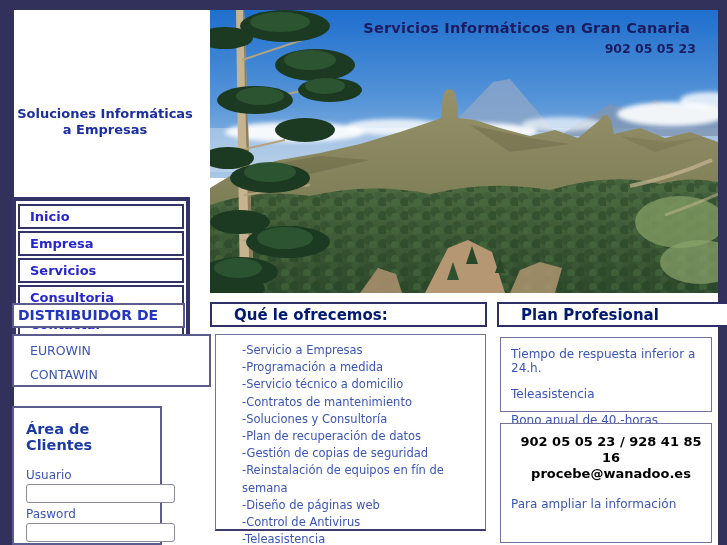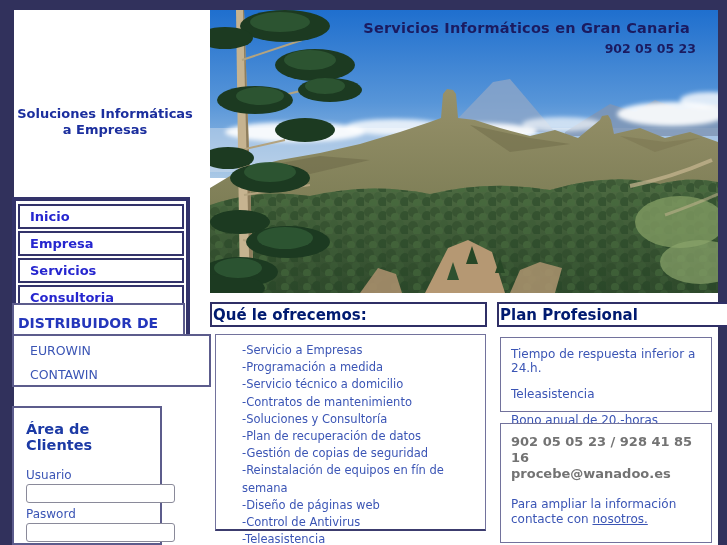--- a/index.html
+++ b/index.html
@@ -12,21 +12,21 @@
   #frame-right{left:718px;top:10px;width:9px;height:535px;}
 
   
   #tagline{position:absolute;left:16px;top:106px;width:178px;text-align:center;
     font-size:13px;font-weight:bold;color:#1c2f9e;line-height:16px;}
   #main-nav{position:absolute;left:12px;top:152px;width:178px;border:4px solid #33336a;
     background:#ffffff;padding:1px;margin-top:45px;}
   .nav-item{display:block;margin:2px 1px;border:2px solid #33336a;background:#ffffff;
     padding:3px 2px 3px 10px;font-size:13px;font-weight:bold;color:#2626cf;cursor:pointer;}
   #distributor-title{position:absolute;left:12px;top:303px;width:173px;border:2px solid #5c5c8c;
-    background:#fff;padding:10px 4px 3px 4px;font-size:14px;font-weight:bold;color:#2436bb;}
+    background:#fff;padding:2px 4px 3px 4px;font-size:14px;font-weight:bold;color:#2436bb;}
   #distributor-links{position:absolute;left:12px;top:334px;width:199px;height:53px;
     border:2px solid #5c5c8c;background:#fff;padding:7px 0 0 16px;}
   .dist-link{display:block;font-size:12.5px;color:#3b55b5;margin-bottom:9px;cursor:pointer;text-decoration:none;}
   #client-box{position:absolute;left:12px;top:406px;width:150px;height:139px;
     border:2px solid #5c5c8c;background:#fff;padding:13px 12px 0 12px;}
   #client-title{font-size:14.5px;font-weight:bold;color:#1c3aa5;margin-bottom:15px;}
   .field-label{font-size:12px;color:#3b55b5;margin-bottom:2px;}
   .text-input{display:block;width:149px;height:19px;border:1px solid #8a8a9a;border-radius:3px;
     margin-bottom:4px;padding:1px 4px;font-size:12px;}
   #go-button{margin-top:3px;font-size:12px;color:#222;background:#e9e9e9;
@@ -34,32 +34,32 @@
 
   
   #hero{position:absolute;left:210px;top:10px;width:508px;height:283px;overflow:hidden;}
   #hero svg{display:block;}
   #hero-title{position:absolute;top:10px;right:28px;font-size:14.5px;font-weight:bold;
     color:#1b1b60;letter-spacing:.2px;margin-left:22px;}
   #hero-phone{position:absolute;top:31px;right:22px;font-size:12.5px;font-weight:bold;color:#1b1b60;}
 
   
   .header-box{position:absolute;height:25px;border:2px solid #2f2f66;background:#fff;
-    padding:2px 0 0 1px;font-size:15px;font-weight:bold;color:#001a70;}
+    padding:2px 0 0 22px;font-size:15px;font-weight:bold;color:#001a70;}
   #offers-header{left:210px;top:302px;width:277px;}
   #plan-header{left:497px;top:302px;width:237px;}
   #offers-list{position:absolute;left:215px;top:334px;width:271px;height:197px;
     border:1px solid #72729c;border-bottom:2px solid #3c3c6e;background:#fff;padding:7px 0 0 26px;}
   .offer-item{font-size:11.5px;color:#3b55b5;line-height:17.2px;}
   #plan-box{position:absolute;left:500px;top:337px;width:212px;height:75px;
     border:1px solid #72729c;background:#fff;padding:9px 0 0 10px;}
   .plan-item{font-size:12px;color:#3b55b5;margin-bottom:12px;}
   #contact-box{position:absolute;left:500px;top:423px;width:212px;height:120px;
     border:1px solid #72729c;background:#fff;padding:10px 0 0 10px;}
-  .contact-bold{font-size:13px;font-weight:bold;color:#737373;line-height:16px;}
+  .contact-bold{font-size:13px;font-weight:bold;color:#000000;line-height:16px;text-align:center;}
   .contact-note{font-size:12px;color:#3b55b5;line-height:15px;}
   #contact-note-wrap{margin-top:15px;}
   #nosotros-link{text-decoration:underline;color:#3b55b5;cursor:pointer;}
 </style>
 </head>
 <body>
 
 <div id="screen">
 
   <div id="frame-top" class="frame"></div>
@@ -203,25 +203,24 @@
     <div class="offer-item">-Reinstalación de equipos en fín de semana</div>
     <div class="offer-item">-Diseño de páginas web</div>
     <div class="offer-item">-Control de Antivirus</div>
     <div class="offer-item">-Teleasistencia</div>
   </div>
 
   <div id="plan-header" class="header-box">Plan Profesional</div>
   <div id="plan-box">
     <div class="plan-item">Tiempo de respuesta inferior a 24.h.</div>
     <div class="plan-item">Teleasistencia</div>
-    <div class="plan-item">Bono anual de 20.-horas</div>
+    <div class="plan-item">Bono anual de 40.-horas</div>
   </div>
 
   <div id="contact-box">
     <div class="contact-bold">902 05 05 23 / 928 41 85 16</div>
     <div class="contact-bold">procebe@wanadoo.es</div>
     <div id="contact-note-wrap">
       <div class="contact-note">Para ampliar la información</div>
-      <div class="contact-note"><span>contacte con </span><span id="nosotros-link">nosotros.</span></div>
     </div>
   </div>
 
 </div>
 
 </body></html>

